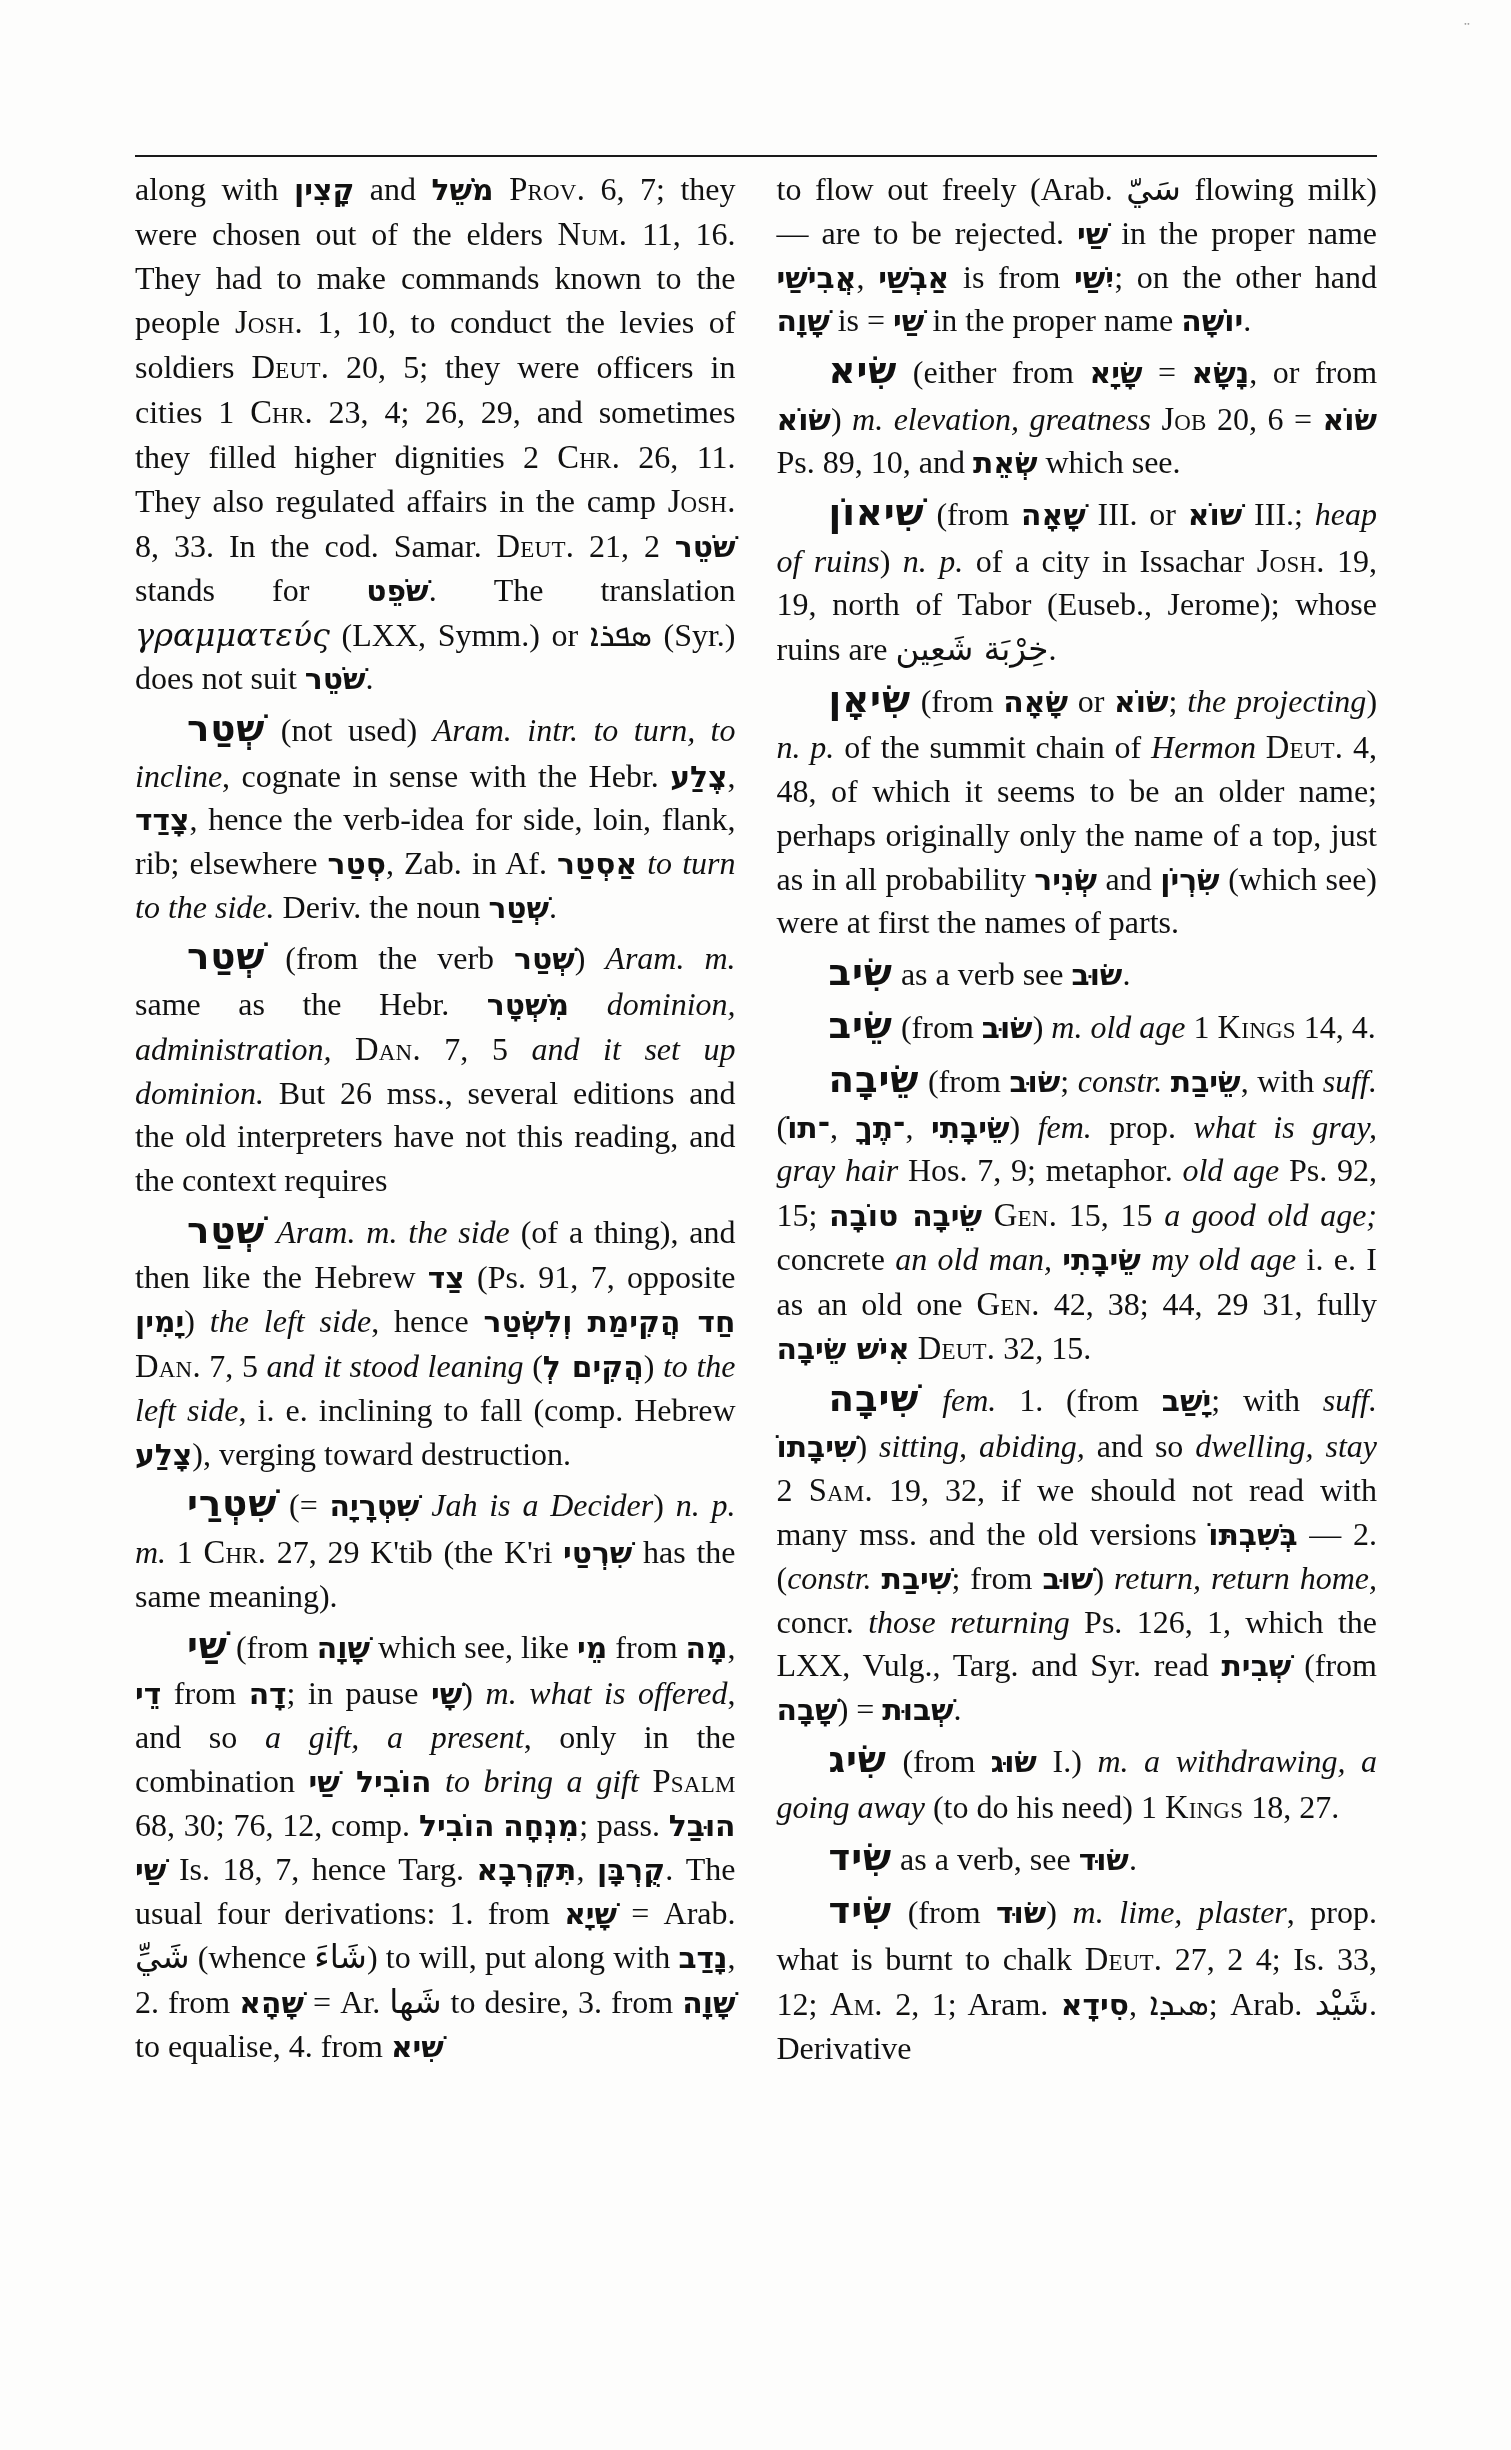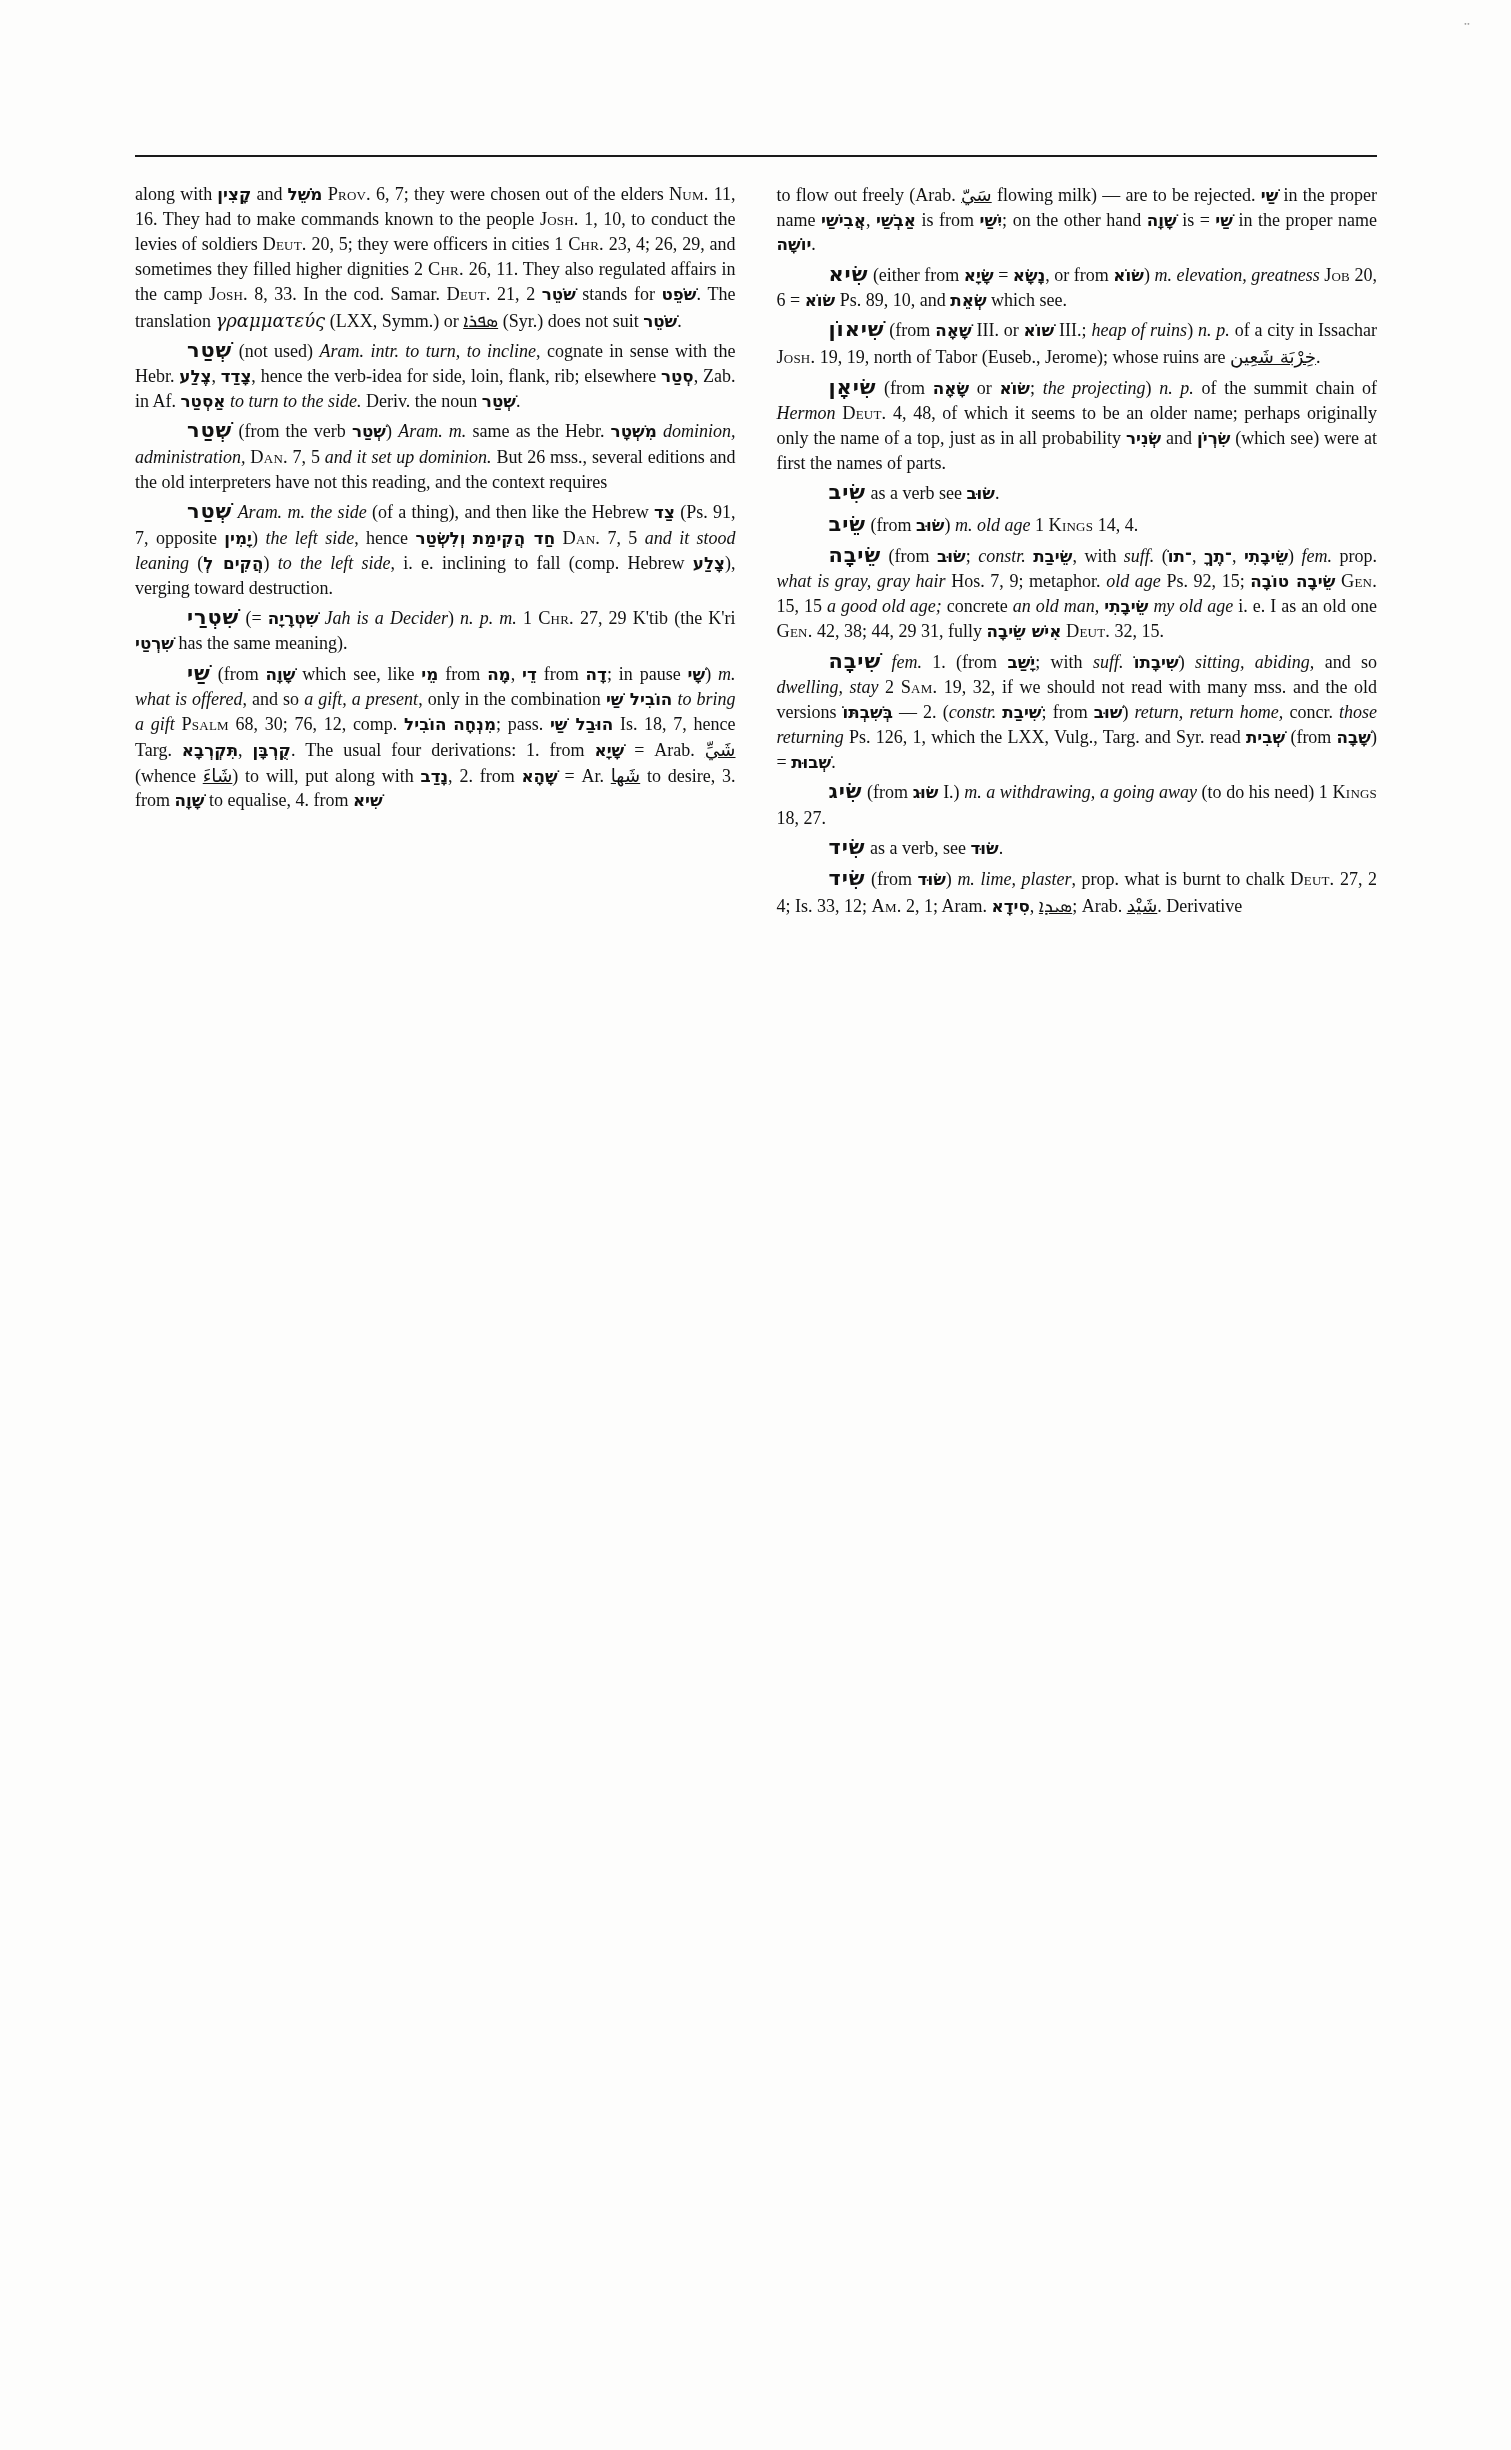--- a/index.html
+++ b/index.html
@@ -69,26 +69,25 @@
     position: absolute;
     left: 135px;
     right: 135px;
     top: 167px;
     bottom: 234px;
     display: flex;
     gap: 41px;
   }
   .col {
     width: 630px;
-    font-size: 18px;
+    font-size: 32px;
     line-height: 1.368;
     text-align: justify;
     text-justify: inter-word;
     hyphens: none;
-    margin-top: 15px;
   }
   .col p {
     margin: 0;
     text-indent: 0;
   }
   
   .col p.entry {
     text-indent: 52px;
     margin-top: 2.7px;
   }
@@ -108,21 +107,20 @@
   .heb.lemma {
     font-size: 1.16em;
     font-weight: 700;
     letter-spacing: 0.9px;
   }
   .arab, .syr {
     font-family: "DejaVu Sans", sans-serif;
     direction: rtl;
     unicode-bidi: isolate;
     font-size: 1.02em;
-    text-decoration: underline;
   }
   .grk {
     font-family: "DejaVu Serif", serif;
     font-style: italic;
     font-size: 1.0em;
   }
   .it { font-style: italic; }
   .sc {
     font-variant: small-caps;
     font-size: 1.02em;

